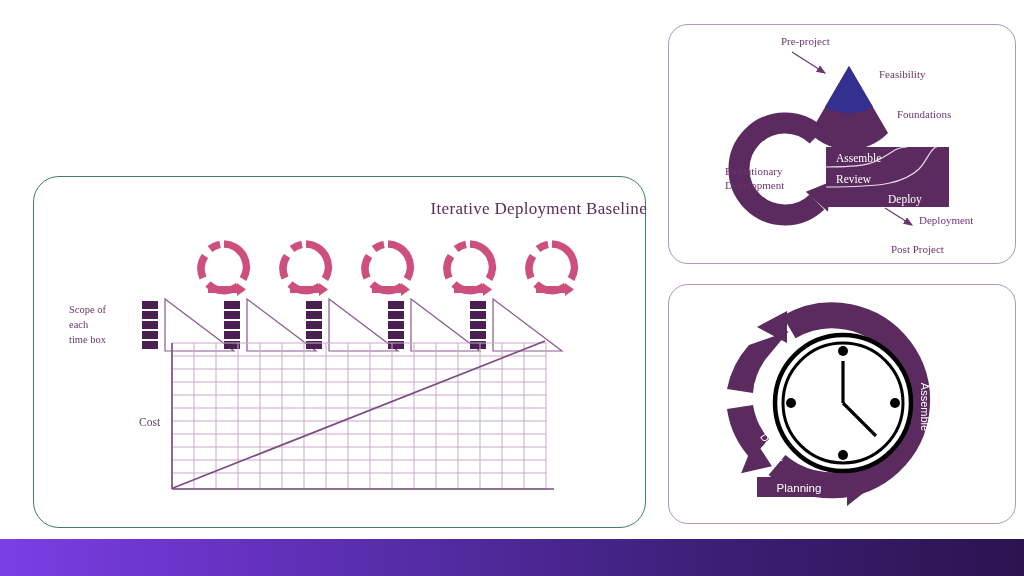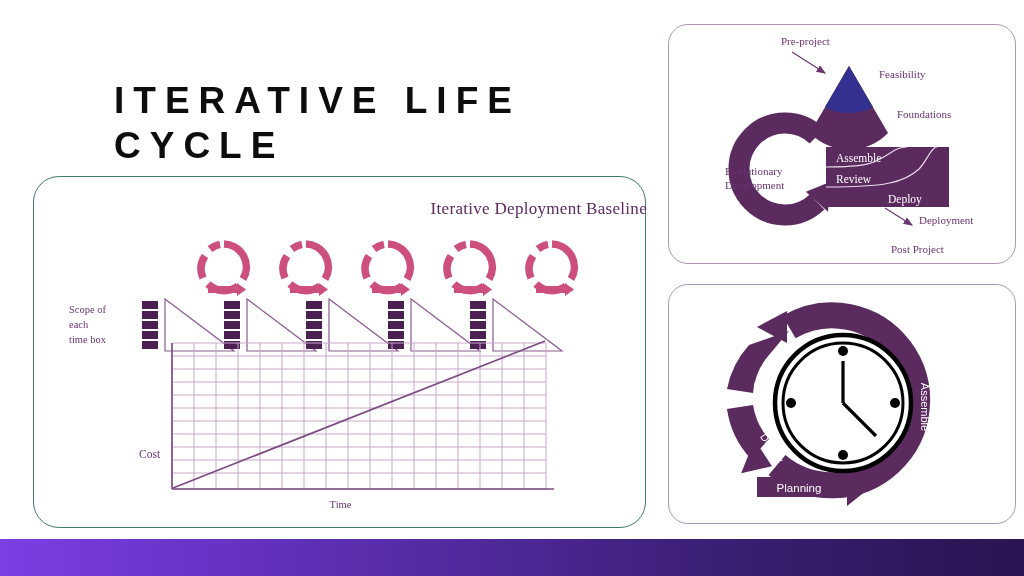--- a/index.html
+++ b/index.html
@@ -45,51 +45,49 @@
     font-size: 17px; color: #5b2a5e; font-family: "Liberation Serif", serif;
     letter-spacing: 0.3px;
   }
   .scope-label {
     position: absolute; left: 35px; top: 126px; width: 80px;
     font-size: 10.5px; line-height: 1.42; color: #6b3570;
     font-family: "Liberation Serif", serif;
   }
   .cost-label {
     position: absolute; left: 105px; top: 239px;
-    font-size: 11.5px; color: #6b3570; font-family: "Liberation Serif", serif; margin-top: 32px;
+    font-size: 11.5px; color: #6b3570; font-family: "Liberation Serif", serif;
   }
   .time-label {
     position: absolute; left: 0; top: 322px; width: 613px; text-align: center;
     font-size: 10.5px; color: #6b3570; font-family: "Liberation Serif", serif;
   }
   .svg-main { position: absolute; left: 0; top: 0; }
 
   
   .svg-tr { position: absolute; left: 0; top: 0; }
   .svg-br { position: absolute; left: 0; top: 0; }
 </style>
 </head>
 <body>
 
 <div class="slide">
 
-  <div class="title">ITERATIVE LIFE CYCLE</div>
 
   <div class="panel-main">
 
     <div class="bl-title">Iterative Deployment Baseline</div>
 
     <div class="scope-label">
       <div>Scope of</div>
       <div>each</div>
       <div>time box</div>
     </div>
 
     <div class="cost-label">Cost</div>
-    <div class="time-label">Time</div>
 
     <svg class="svg-main" width="613" height="352" viewBox="0 0 613 352">
       <defs>
         <marker id="tri-end" markerWidth="7" markerHeight="7" refX="6" refY="3.2" orient="auto">
           <path d="M0,0 L7,3.2 L0,6.4 z" fill="#7b4b82"></path>
         </marker>
       </defs>
 
       <g>
 

